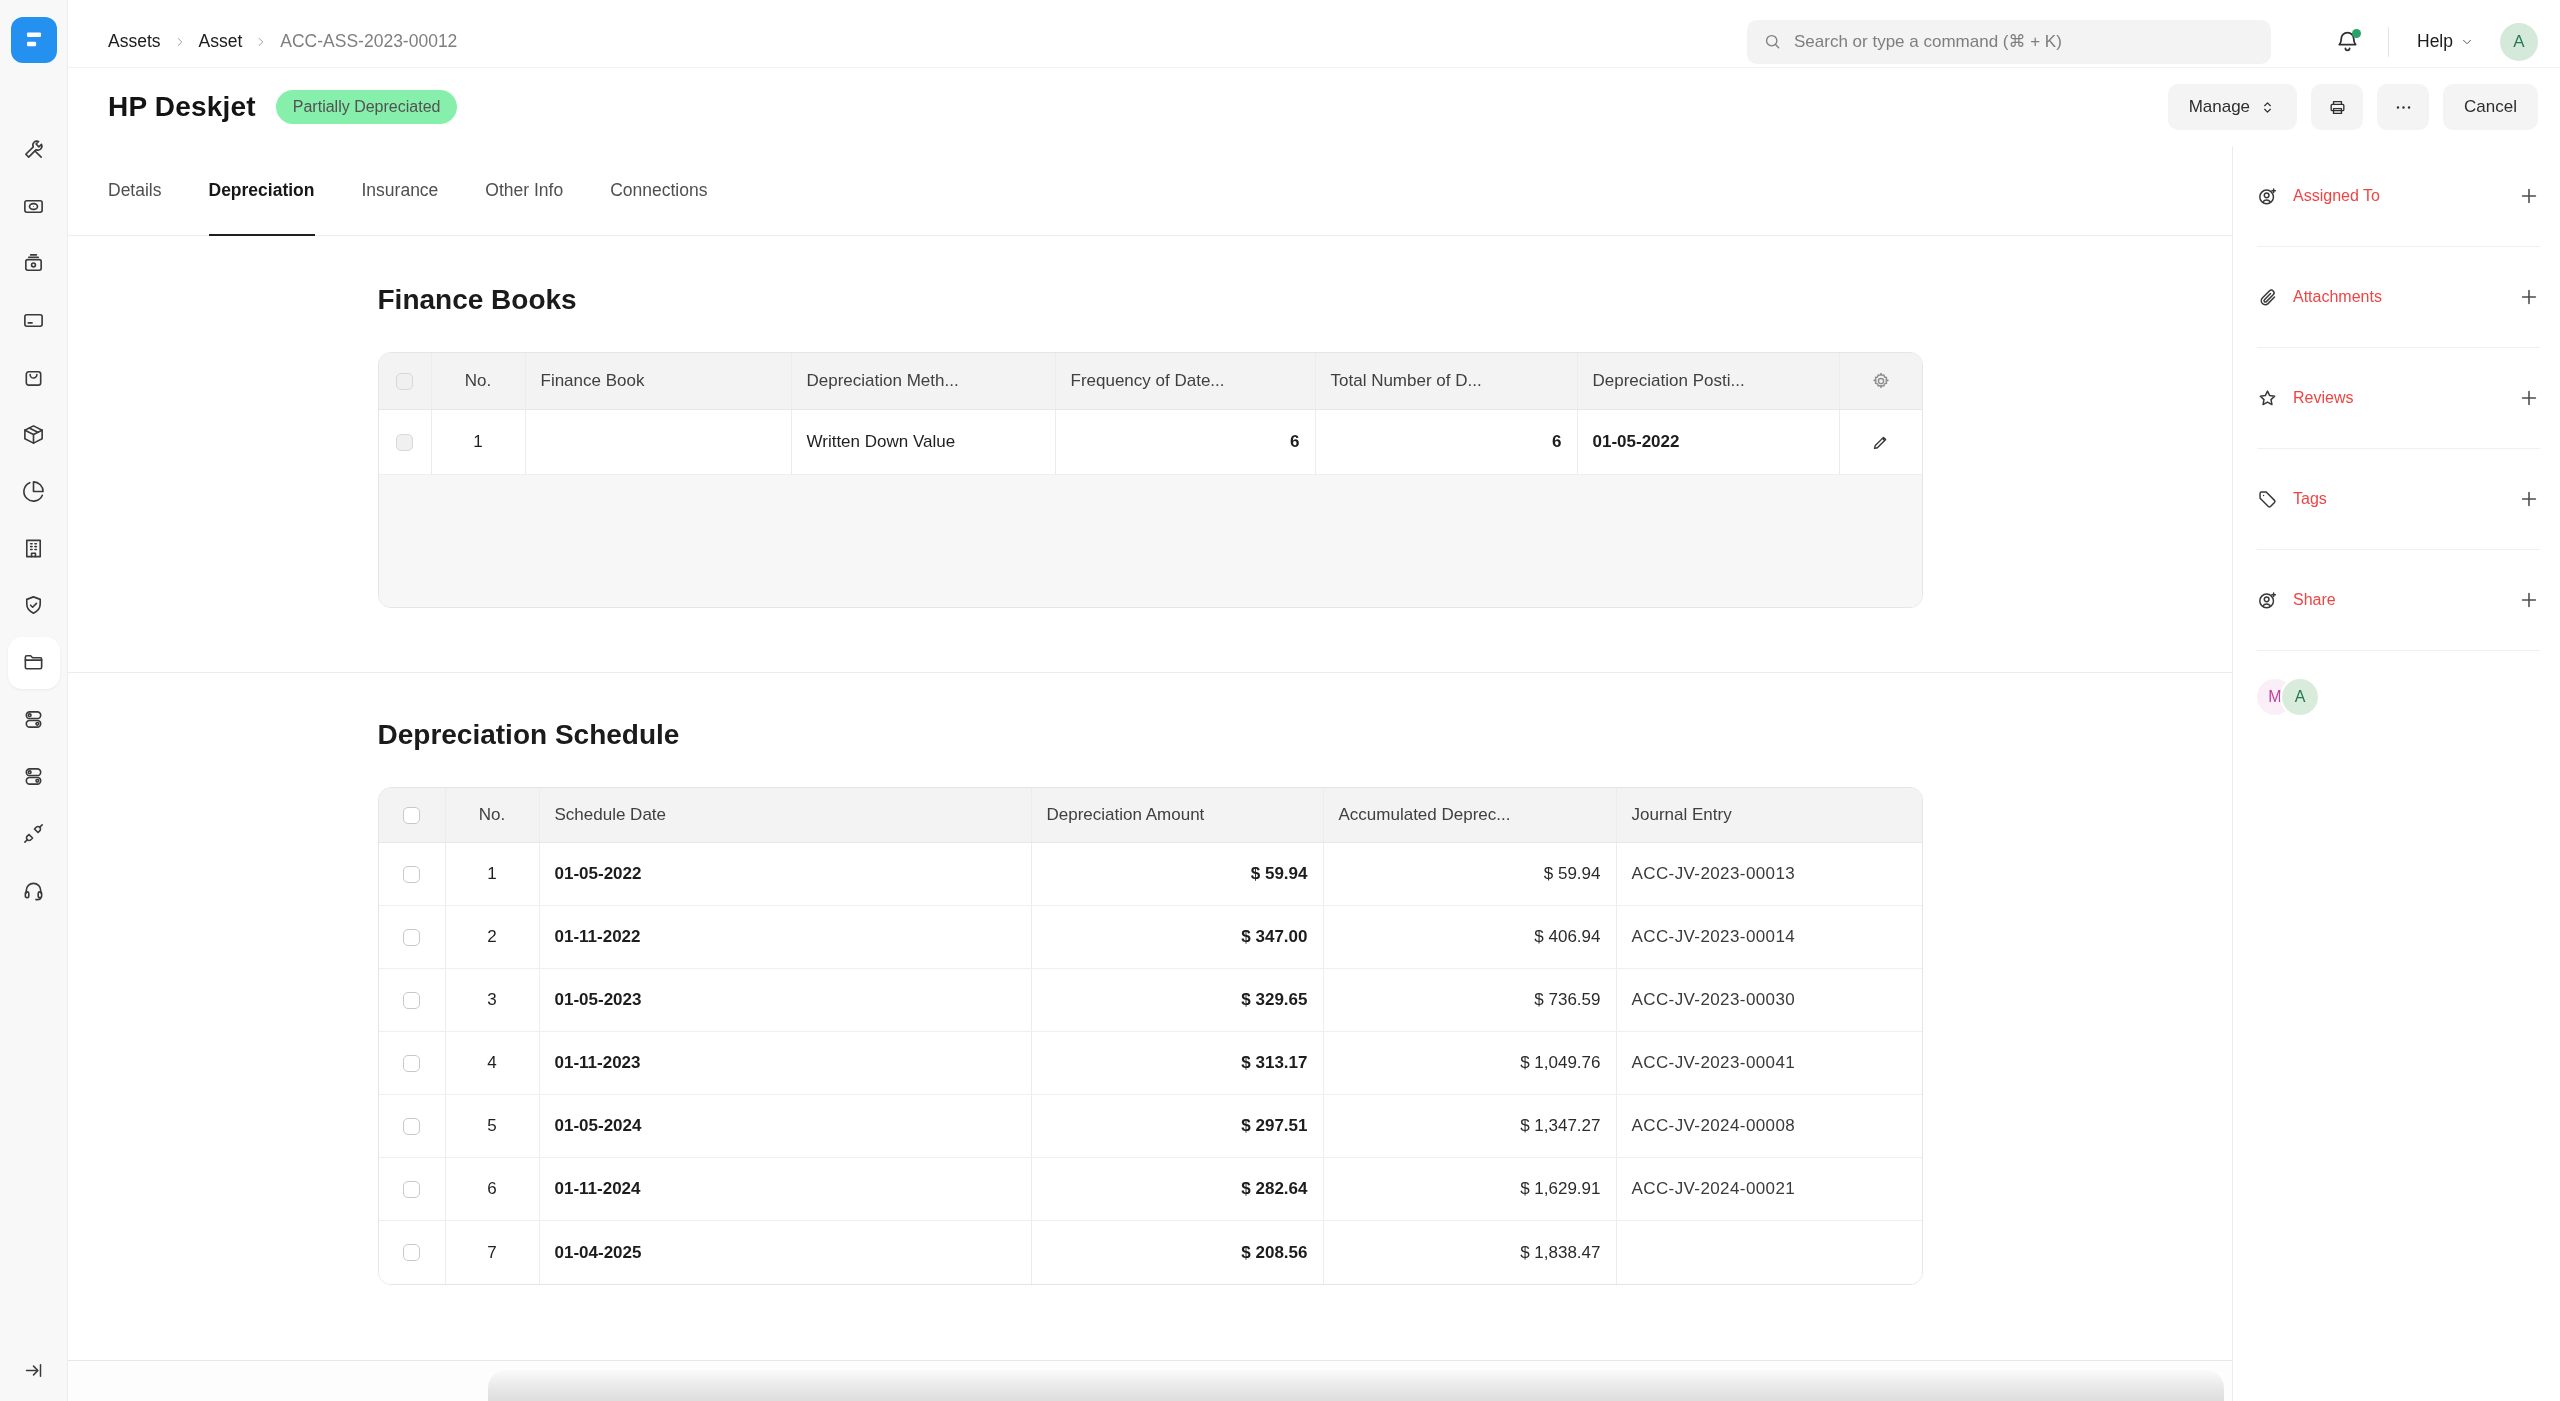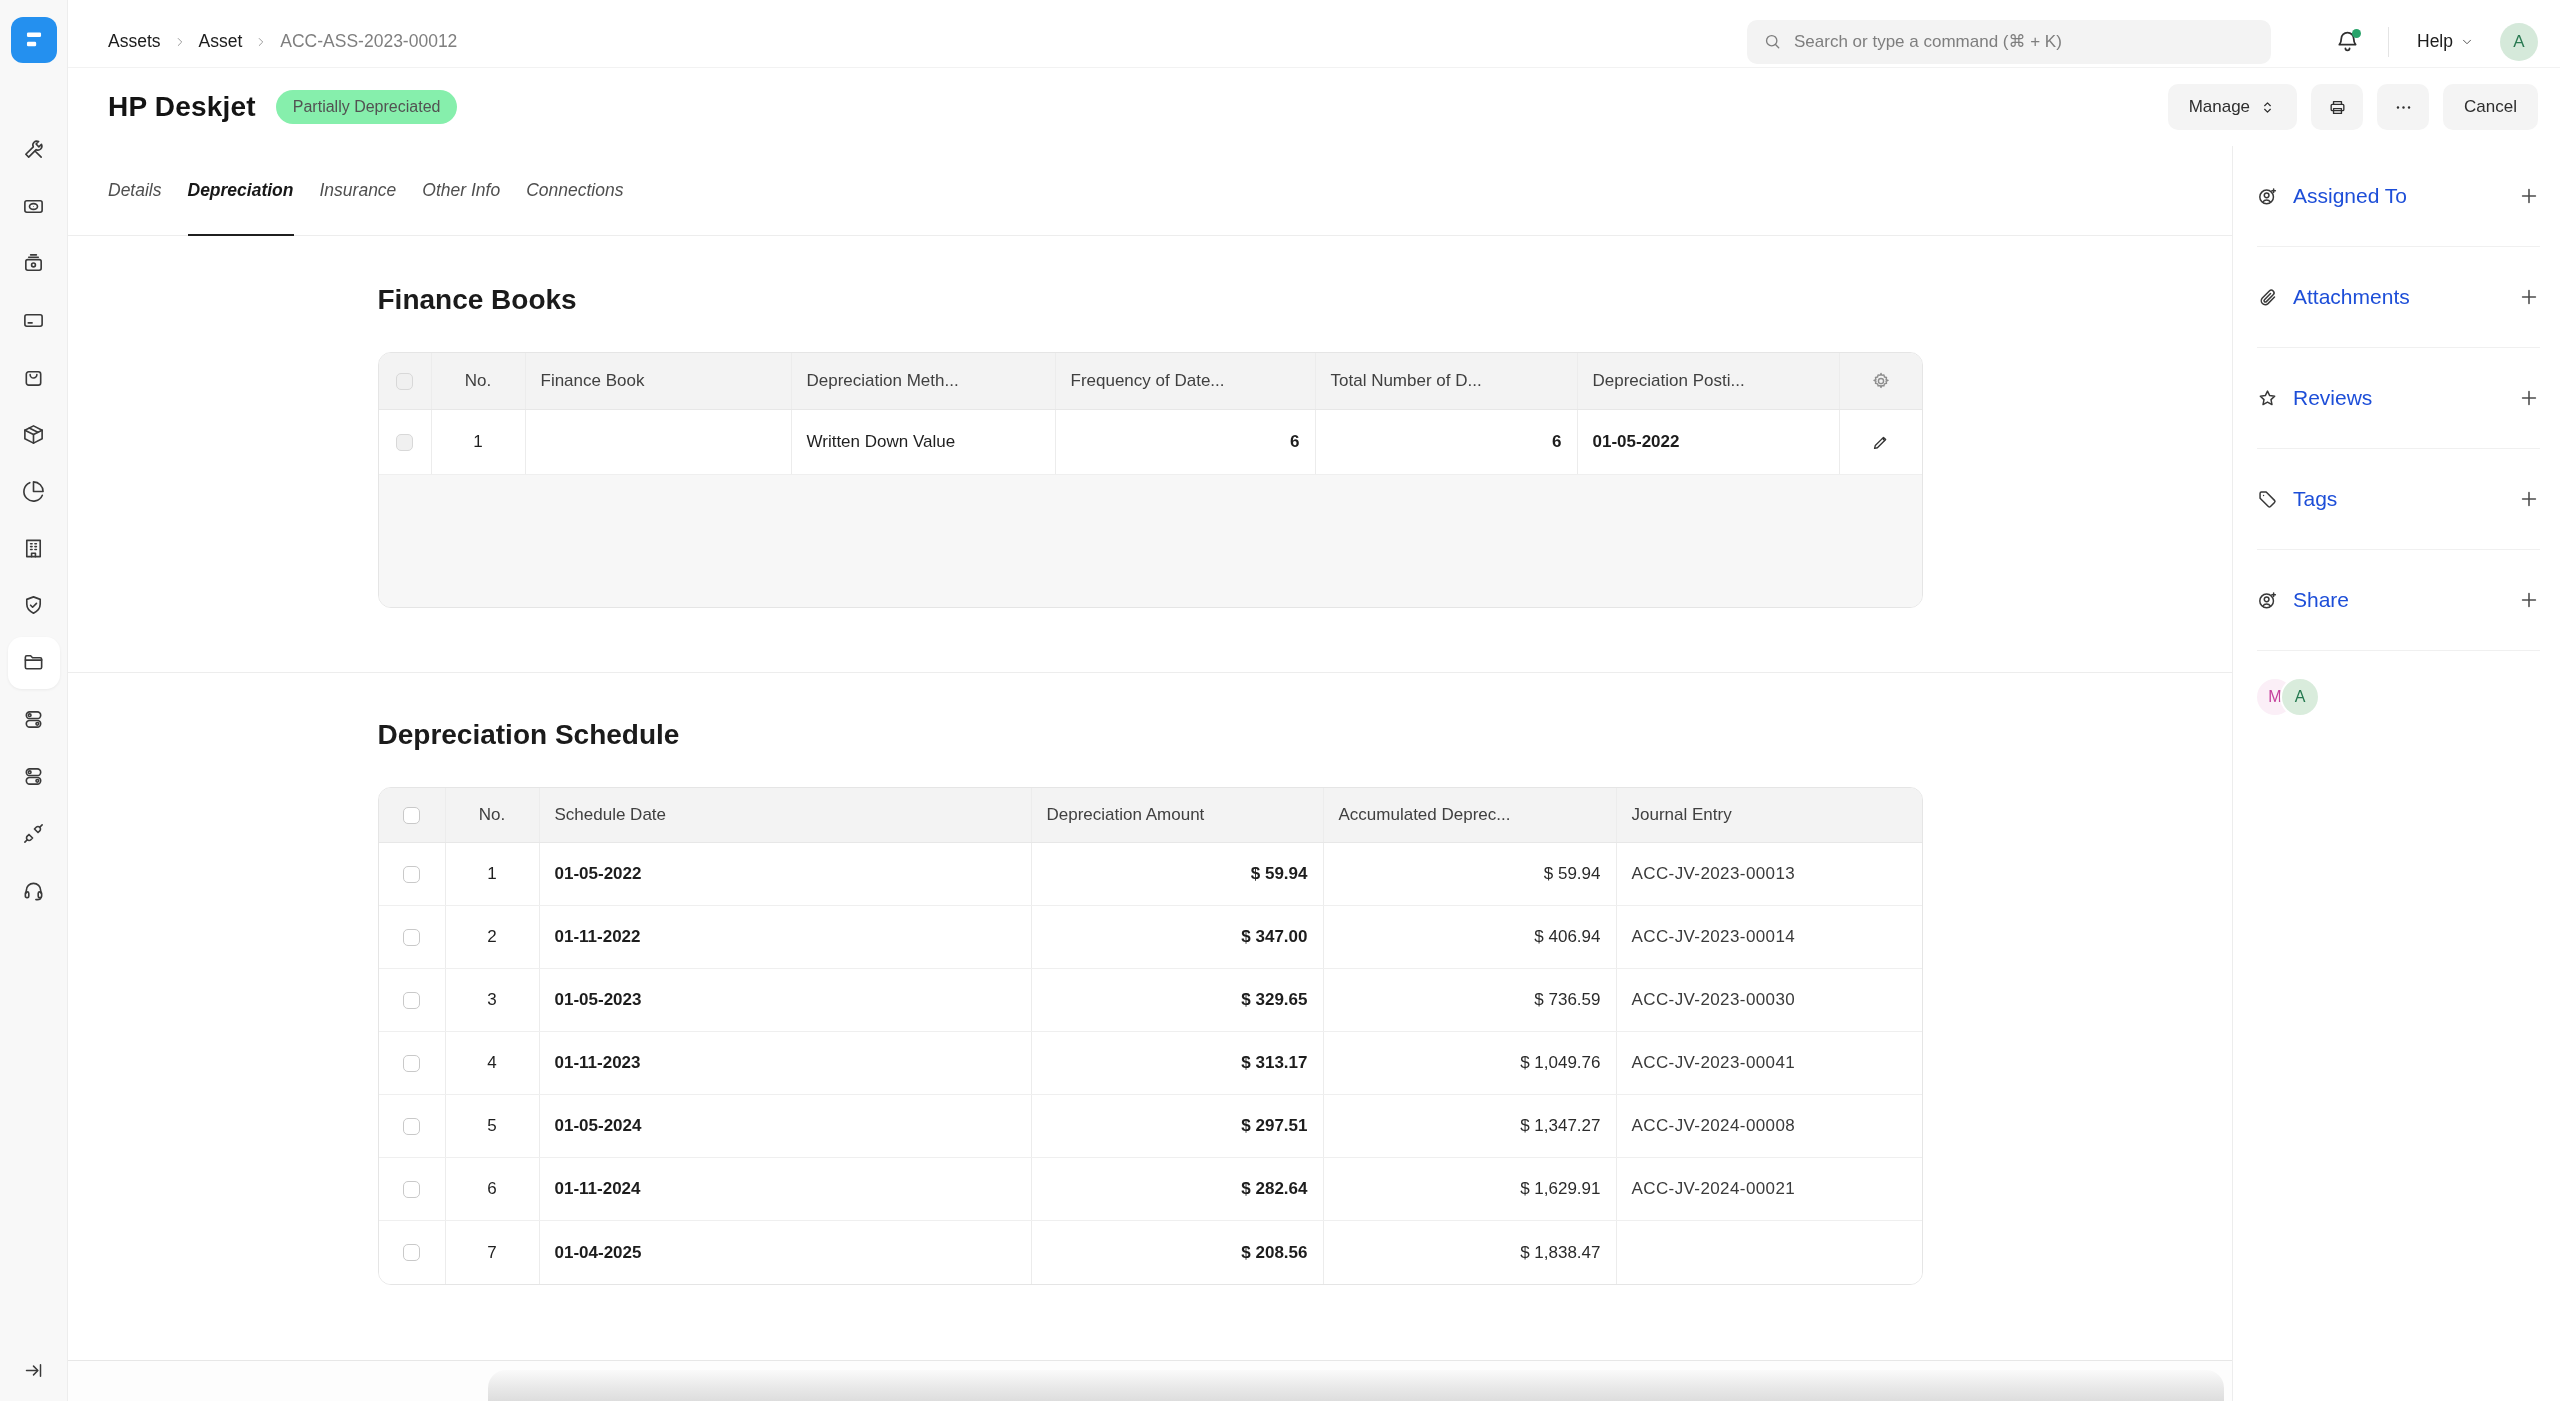--- a/index.html
+++ b/index.html
@@ -60,22 +60,22 @@
          color:#2e2e2e; display:flex; align-items:center; justify-content:center; gap:9px;
          padding:0 21px; cursor:pointer; font-family:inherit; }
   .btn svg { width:17px; height:17px; }
   .btn.icon-only { width:52px; padding:0; }
   .btn.icon-only svg { width:19px; height:19px; }
 
   
   .body-row { flex:1; display:flex; min-height:0; }
   .center { flex:1; display:flex; flex-direction:column; min-width:0; }
 
-  .tabbar { height:90px; flex:0 0 90px; display:flex; align-items:stretch; gap:26px;
-            padding:0 40px; border-bottom:1px solid #ededed;font-style:italic; }
+  .tabbar { height:90px; flex:0 0 90px; display:flex; align-items:stretch; gap:47px;
+            padding:0 40px; border-bottom:1px solid #ededed; }
   .tab { display:flex; align-items:center; font-size:17.5px; color:#4f4f4f; cursor:pointer;
          border-bottom:2.5px solid transparent; margin-bottom:-1px; }
   .tab.active { color:#171717; font-weight:700; border-bottom-color:#1f1f1f; }
 
   .scrollarea { flex:1; overflow:hidden; background:#fff; }
   .colwrap { width:1545px; margin:0 auto; }
   .section-heading { font-size:28px; font-weight:700; color:#1b1b1b; }
   .fb-heading { padding-top:48px; }
   .ds-heading { padding-top:46px; }
   .section-divider { border:none; border-top:1px solid #ededed; margin-top:64px; }
@@ -134,21 +134,21 @@
                 background:linear-gradient(180deg,#fafafa 0%,#e9e9e9 55%,#dddddd 100%);
                 border-radius:18px 18px 0 0; }
 
   
   .rightpanel { width:328px; flex:0 0 328px; border-left:1px solid #ededed; background:#fff;
                 padding:0 20px 0 24px; }
   .rp-item { height:101px; display:flex; align-items:center; gap:15px;
              border-bottom:1px solid #f0f0f0; }
   .rp-item .rp-icon { color:#383838; display:flex; }
   .rp-item .rp-icon svg { width:21px; height:21px; }
-  .rp-label { flex:1; font-size:21px; color:#1d4ed8; }
+  .rp-label { flex:1; font-size:16px; color:#ef4444; }
   .rp-plus { color:#4c4c4c; cursor:pointer; display:flex; }
   .rp-plus svg { width:22px; height:22px; }
   .rp-avatars { display:flex; padding-top:28px; }
   .mini-av { width:36px; height:36px; border-radius:50%; display:flex; align-items:center;
              justify-content:center; font-size:16px; font-weight:500; }
   .mini-av + .mini-av { margin-left:-11px; box-shadow:0 0 0 2px #fff; }
 </style>
 </head>
 <body>
 

